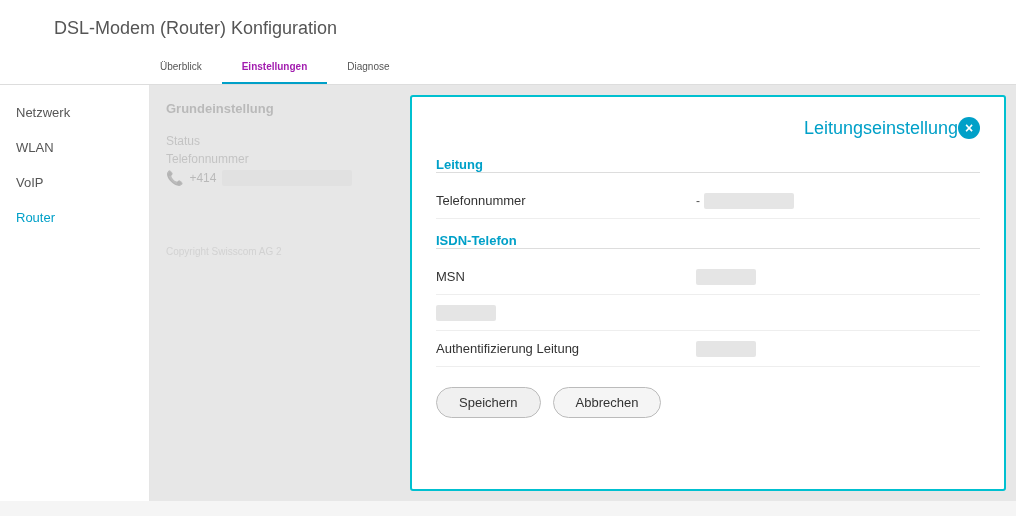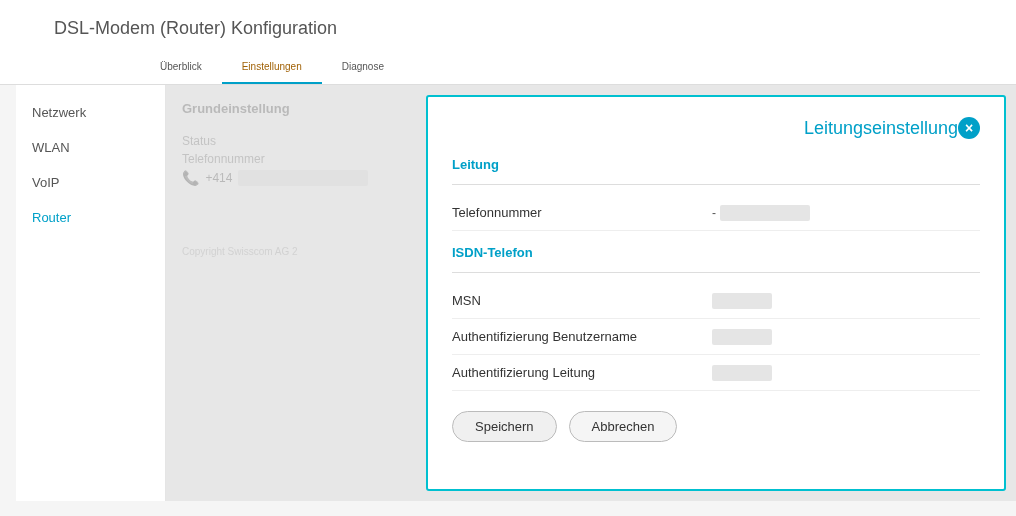--- a/index.html
+++ b/index.html
@@ -31,29 +31,29 @@
     }
     .tab {
       padding: 10px 20px;
       cursor: pointer;
       color: #555;
       font-size: 10px;
       border-bottom: 2px solid transparent;
     }
     .tab.active {
       border-bottom: 2px solid #00a0c8;
-      color: #a16207;
+      color: #a21caf;
+      font-weight: bold;
     }
 
     
     .main-layout {
       display: flex;
       height: calc(516px - 100px);
       background: #f5f5f5;
-      margin-left: 16px;
     }
 
     
     .sidebar {
       width: 150px;
       background: #fff;
       border-right: 1px solid #e5e5e5;
       padding-top: 10px;
       flex-shrink: 0;
     }
@@ -155,21 +155,21 @@
       font-weight: bold;
       flex-shrink: 0;
     }
 
     
     .section-heading {
       font-size: 13px;
       font-weight: bold;
       color: #00a0c8;
       border-bottom: 1px solid #ddd;
-      padding-bottom: 12px;
+      padding-bottom: 0;
       margin-bottom: 10px;
       margin-top: 6px;
     }
 
     
     .form-row {
       display: flex;
       align-items: center;
       border-bottom: 1px solid #eee;
       padding: 8px 0;
@@ -283,21 +283,20 @@
       <div class="form-row">
         <div class="form-label">MSN</div>
         <div class="form-value">
           <span class="redacted-box redacted-sm"></span>
         </div>
       </div>
 
 
 
       <div class="form-row">
-        <div class="form-label">Authentifizierung Benutzername</div>
         <div class="form-value">
           <div class="redacted-split">
             <span class="redacted-box redacted-sm"></span>
           </div>
         </div>
       </div>
 
       <div class="form-row">
         <div class="form-label">Authentifizierung Leitung</div>
         <div class="form-value">

